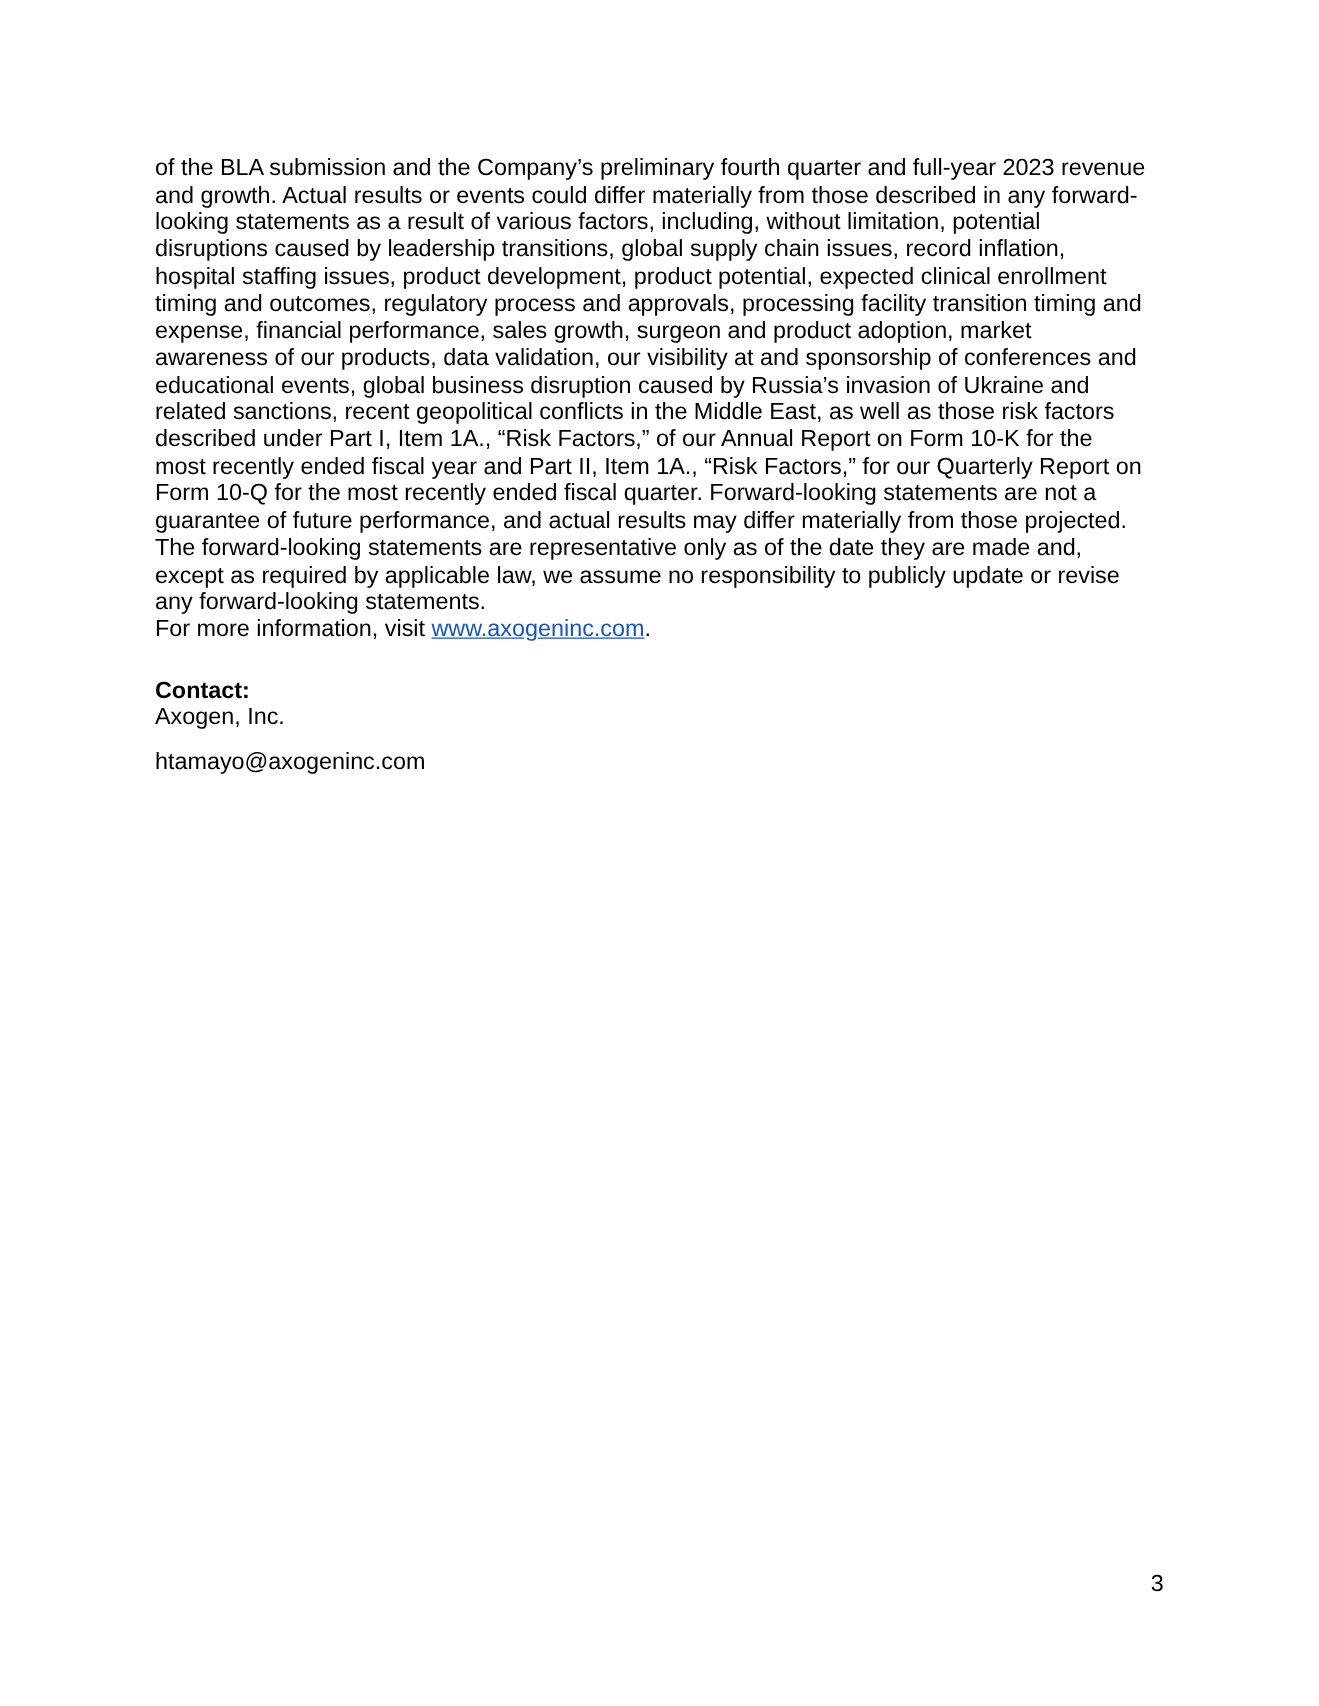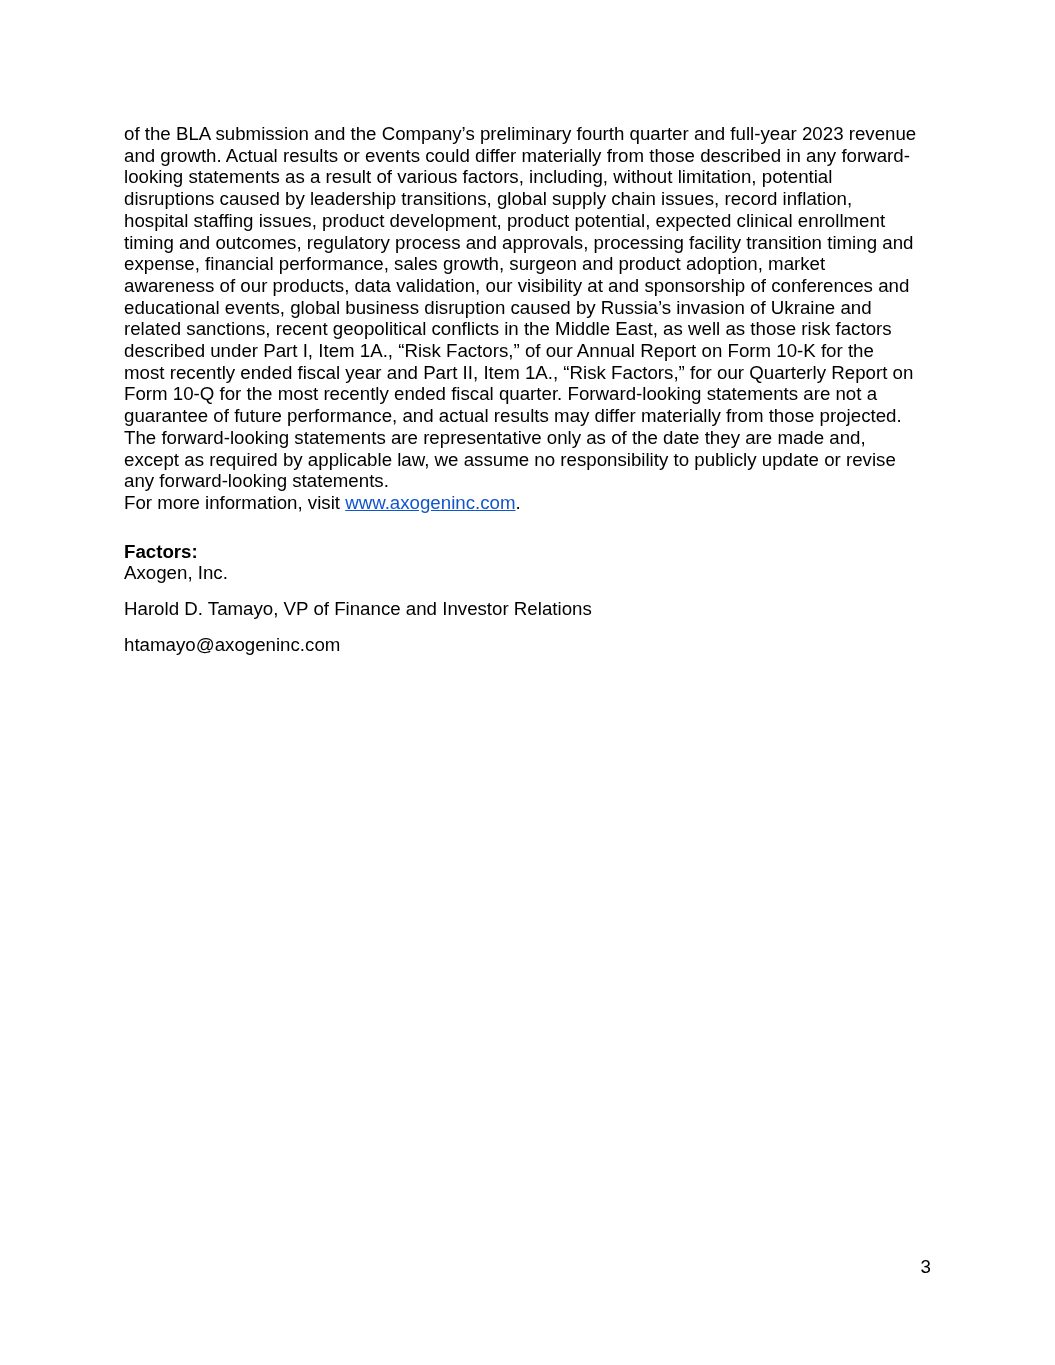--- a/index.html
+++ b/index.html
@@ -71,23 +71,22 @@
 described under Part I, Item 1A., “Risk Factors,” of our Annual Report on Form 10-K for the
 most recently ended fiscal year and Part II, Item 1A., “Risk Factors,” for our Quarterly Report on
 Form 10-Q for the most recently ended fiscal quarter. Forward-looking statements are not a
 guarantee of future performance, and actual results may differ materially from those projected.
 The forward-looking statements are representative only as of the date they are made and,
 except as required by applicable law, we assume no responsibility to publicly update or revise
 any forward-looking statements.</p>
 
   <p class="para more-info"><span>For more information, visit </span><a class="link">www.axogeninc.com</a><span>.</span></p>
 
-  <p class="para contact-heading">Factors:</p>
+  <p class="para contact-heading">Contact:</p>
 
   <p class="para contact-company">Axogen, Inc.</p>
 
-  <p class="para contact-person">Harold D. Tamayo, VP of Finance and Investor Relations</p>
 
   <p class="para contact-email">htamayo@axogeninc.com</p>
 
   <div class="page-number">3</div>
 
 </div>
 
 </body></html>

